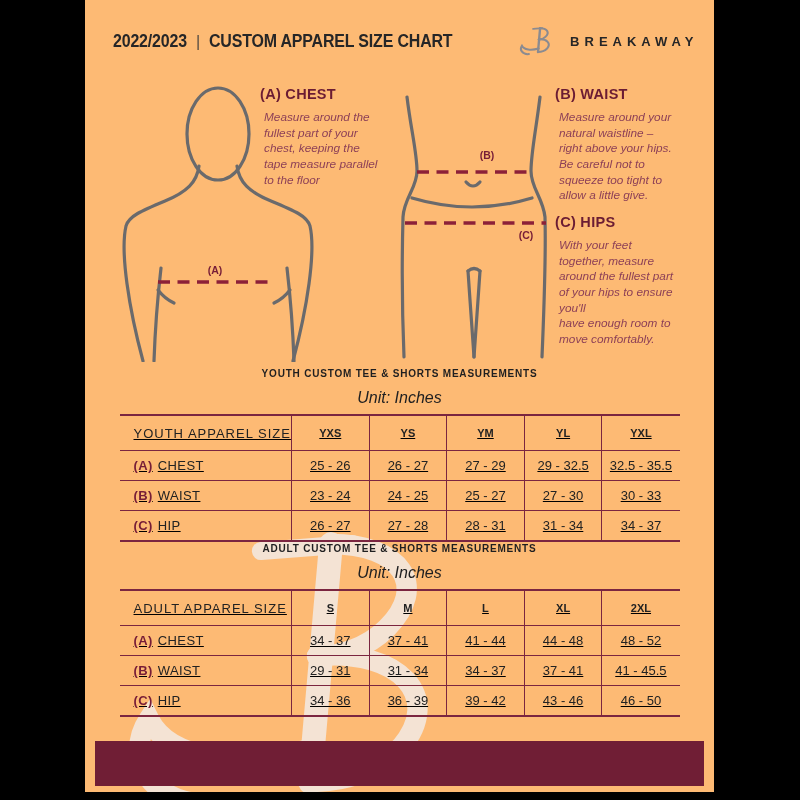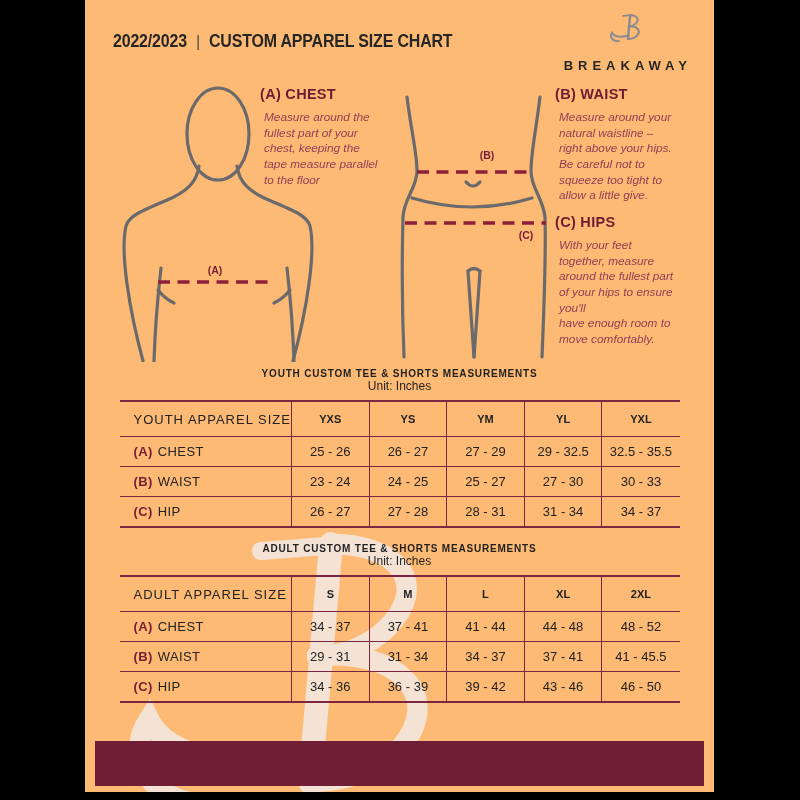--- a/index.html
+++ b/index.html
@@ -7,37 +7,37 @@
        font-family:"Liberation Sans",sans-serif;}
   .page{position:absolute;left:85px;top:0;width:629px;height:792px;
         background:#fdba74;overflow:hidden;}
   
   .hdr{position:absolute;top:18px;left:28px;right:22px;height:46px;
        display:flex;align-items:center;justify-content:space-between;z-index:2;}
   .hdr-title{display:flex;align-items:baseline;white-space:nowrap;
        font-weight:bold;font-size:19px;letter-spacing:-0.2px;color:#262627;
        transform:scaleX(0.84);transform-origin:left center;}
   .hdr-title .sep{font-weight:400;margin:0 11px;color:#3a3a3b;font-size:17px;}
-  .brand{display:flex;align-items:center;gap:11px;flex-direction:column;}
+  .brand{display:flex;align-items:center;gap:11px;}
   .brand-name{font-weight:bold;font-size:13px;letter-spacing:5px;color:#262627;}
   .logo{color:#8b8b90;}
   
   .fig{position:absolute;z-index:2;}
   .fig-label{position:absolute;z-index:3;font-weight:bold;font-size:10.5px;
        color:#771d37;transform:translateX(-50%);}
   .instr{position:absolute;z-index:2;}
   .instr h3{margin:0;font-size:14.5px;font-weight:bold;letter-spacing:0.3px;color:#6b1c33;}
   .instr p{margin:8px 4px 0;font-size:11.8px;font-style:italic;color:#8d4057;
        line-height:1.33;white-space:pre-line;}
   
   .section{position:absolute;left:0;right:0;z-index:2;text-align:center;}
   .sec-title{font-size:10px;font-weight:bold;letter-spacing:0.8px;color:#1f1f20;}
-  .sec-unit{font-size:12px;color:#1f1f20;margin-top:0;}
+  .sec-unit{font-size:16px;font-style:italic;color:#1f1f20;margin-top:10px;}
   table{width:560px;margin:7px auto 5px;border-collapse:collapse;table-layout:fixed;
-       border-top:2.5px solid #7b2540;border-bottom:2.5px solid #7b2540;}
+       border-top:2.5px solid #7b2540;border-bottom:2.5px solid #7b2540;text-decoration:underline;}
   col.c0{width:172px;}
   th,td{padding:0;font-weight:normal;}
   thead th{height:34px;font-size:11px;font-weight:bold;color:#222;}
   thead th.label-col{font-weight:normal;font-size:13px;letter-spacing:1px;
        text-align:left;padding-left:14px;color:#222;}
   tbody td{height:29px;font-size:13px;color:#222;text-align:center;
        border-top:1.6px solid #7b2540;}
   tbody td.label-col{text-align:left;padding-left:14px;letter-spacing:0.4px;}
   th:not(:first-child),td:not(:first-child){border-left:1.6px solid #7b2540;}
   .pfx{font-weight:bold;color:#771d37;margin-right:5px;}

